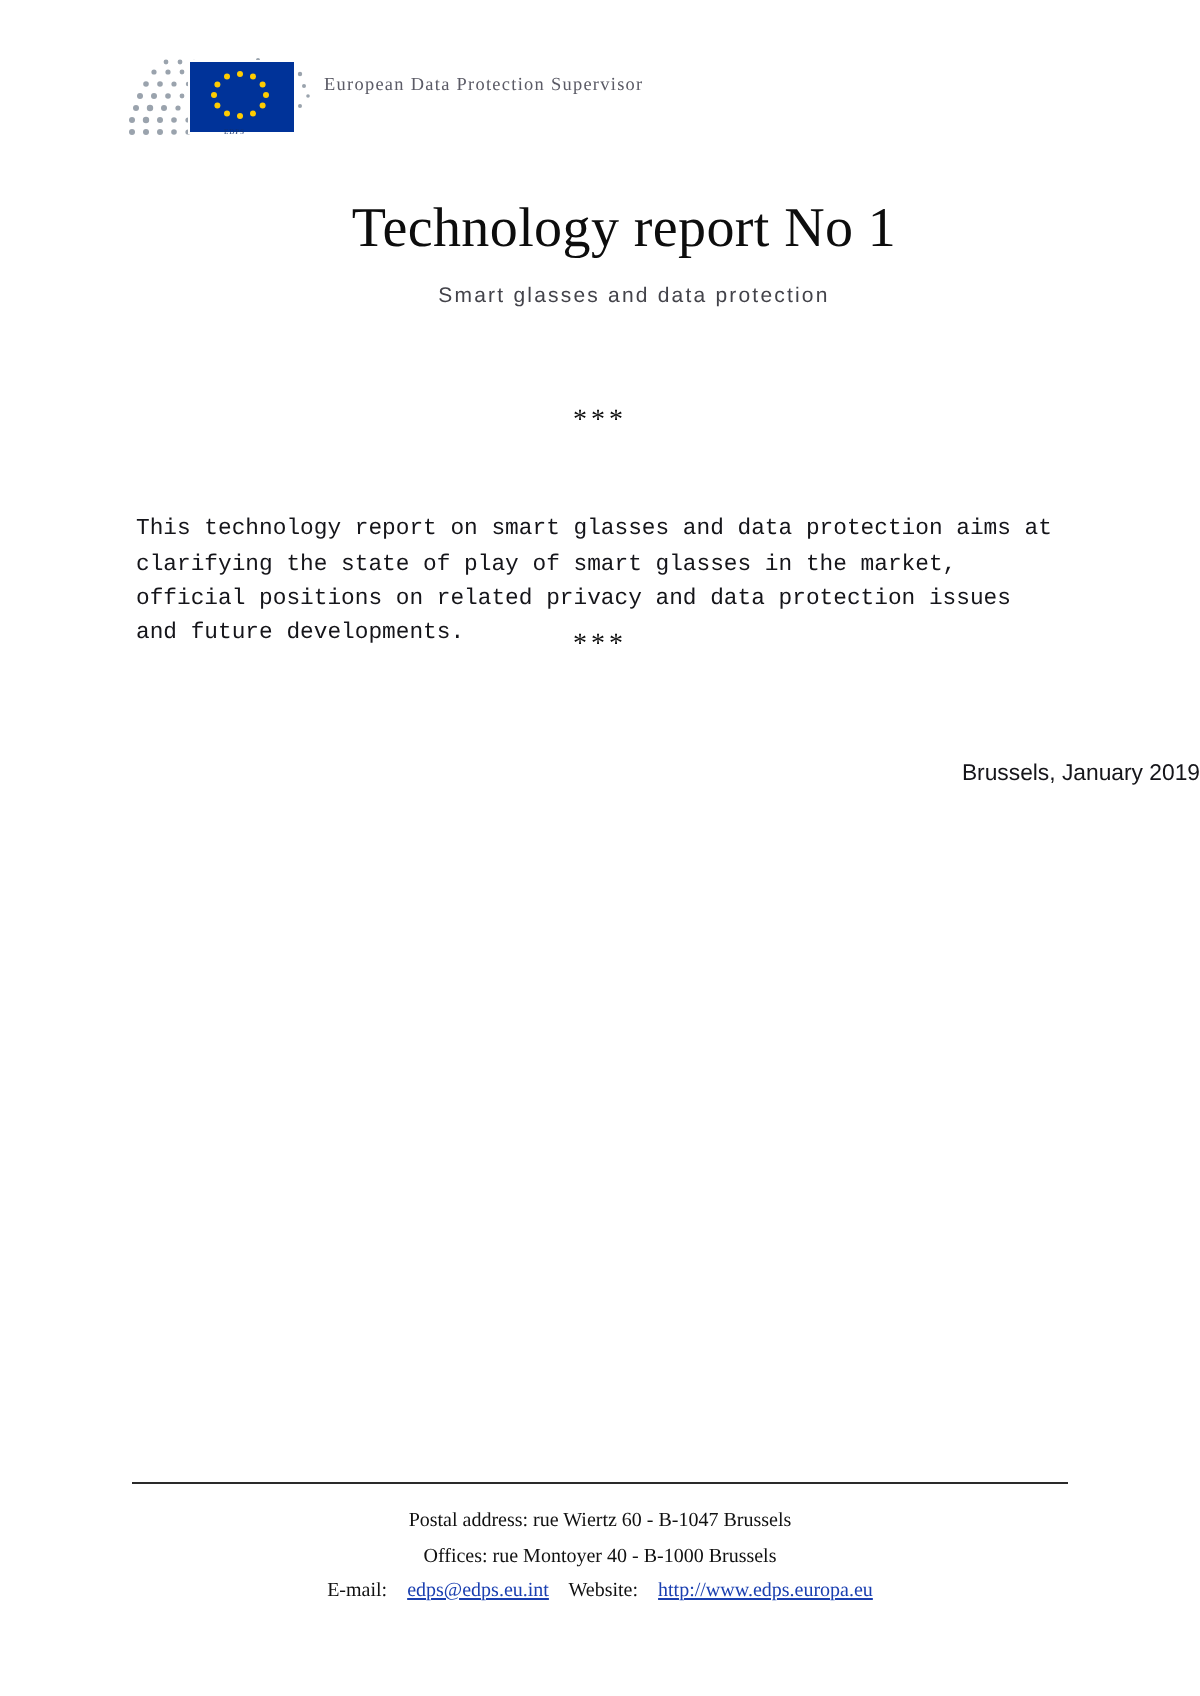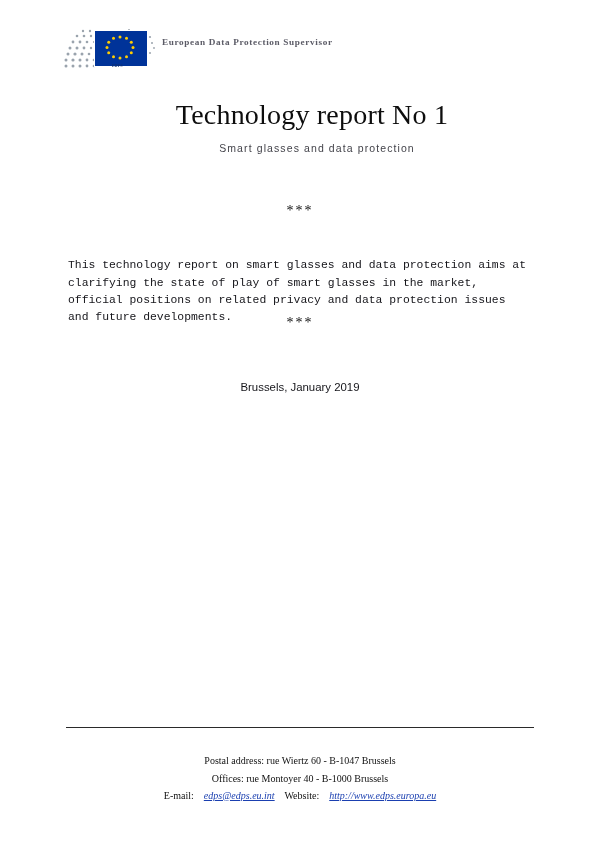--- a/index.html
+++ b/index.html
@@ -22,21 +22,20 @@
     background: #ffffff;
   }
 
   
   .header {
     position: absolute;
     top: 22px;
     left: 62px;
     right: 62px;
     height: 54px;
-    font-weight: bold;
   }
   .logo-wrap {
     position: absolute;
     left: 0;
     top: 0;
     width: 95px;
     height: 52px;
   }
   .logo-dots {
     position: absolute;
@@ -124,44 +123,43 @@
     color: #15151a;
     text-align: left;
     font-family: Liberation Mono, monospace;
   }
 
   .dateline {
     position: absolute;
     top: 381px;
     left: 0;
     width: 100%;
-    text-align: center;
+    text-align: right;
     font-size: 11.4px;
     color: #15151a;
   }
 
   
   .footer {
     position: absolute;
     left: 66px;
     right: 66px;
     bottom: 44px;
-    padding-top: 24px;
+    padding-top: 10px;
     border-top: 1px solid #2a2a2a;
     text-align: center;
     font-family: "Liberation Serif", serif;
     font-size: 10px;
     line-height: 1.72;
     color: #111111;
   }
   .footer div { white-space: nowrap; }
   .footer a {
     color: #1a3fb0;
     text-decoration: underline;
-    font-style: italic;
   }
   .sep { display: inline-block; width: 5px; }
 </style>
 </head>
 <body>
 
 <div class="page">
 
   <div class="header">
 

